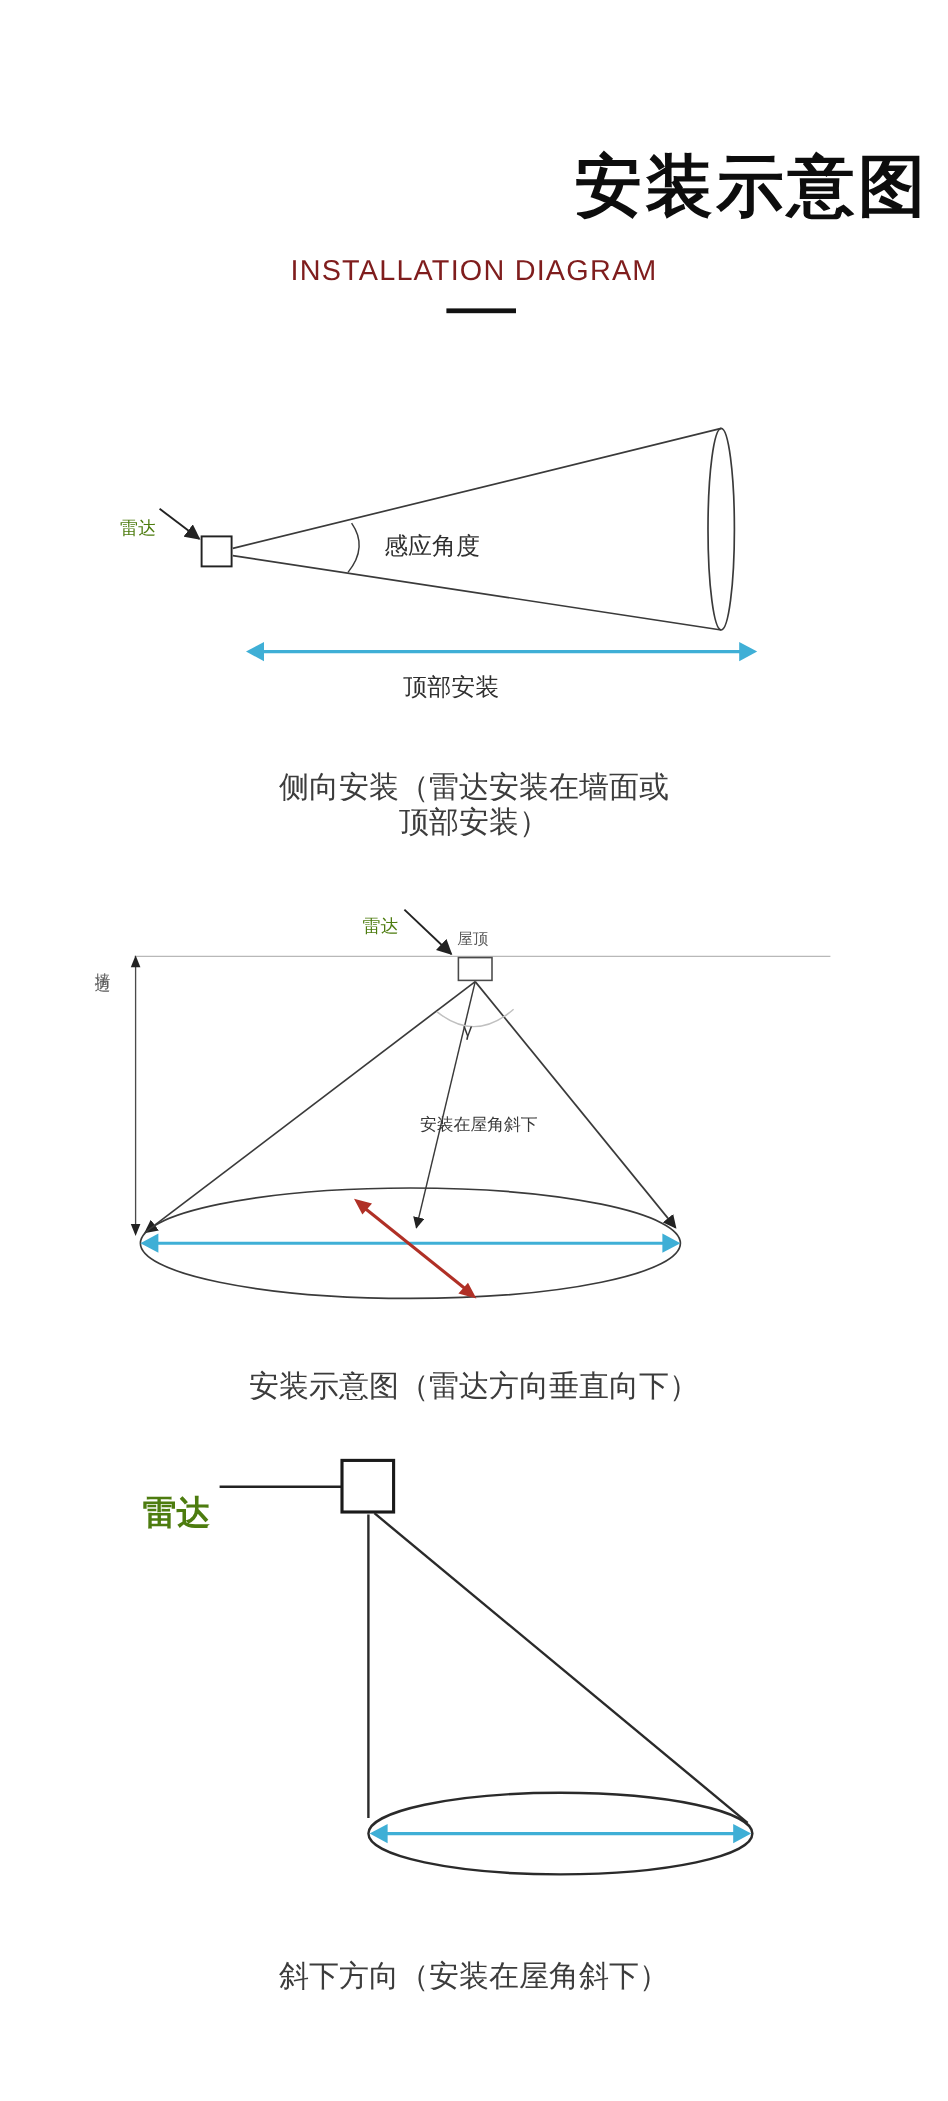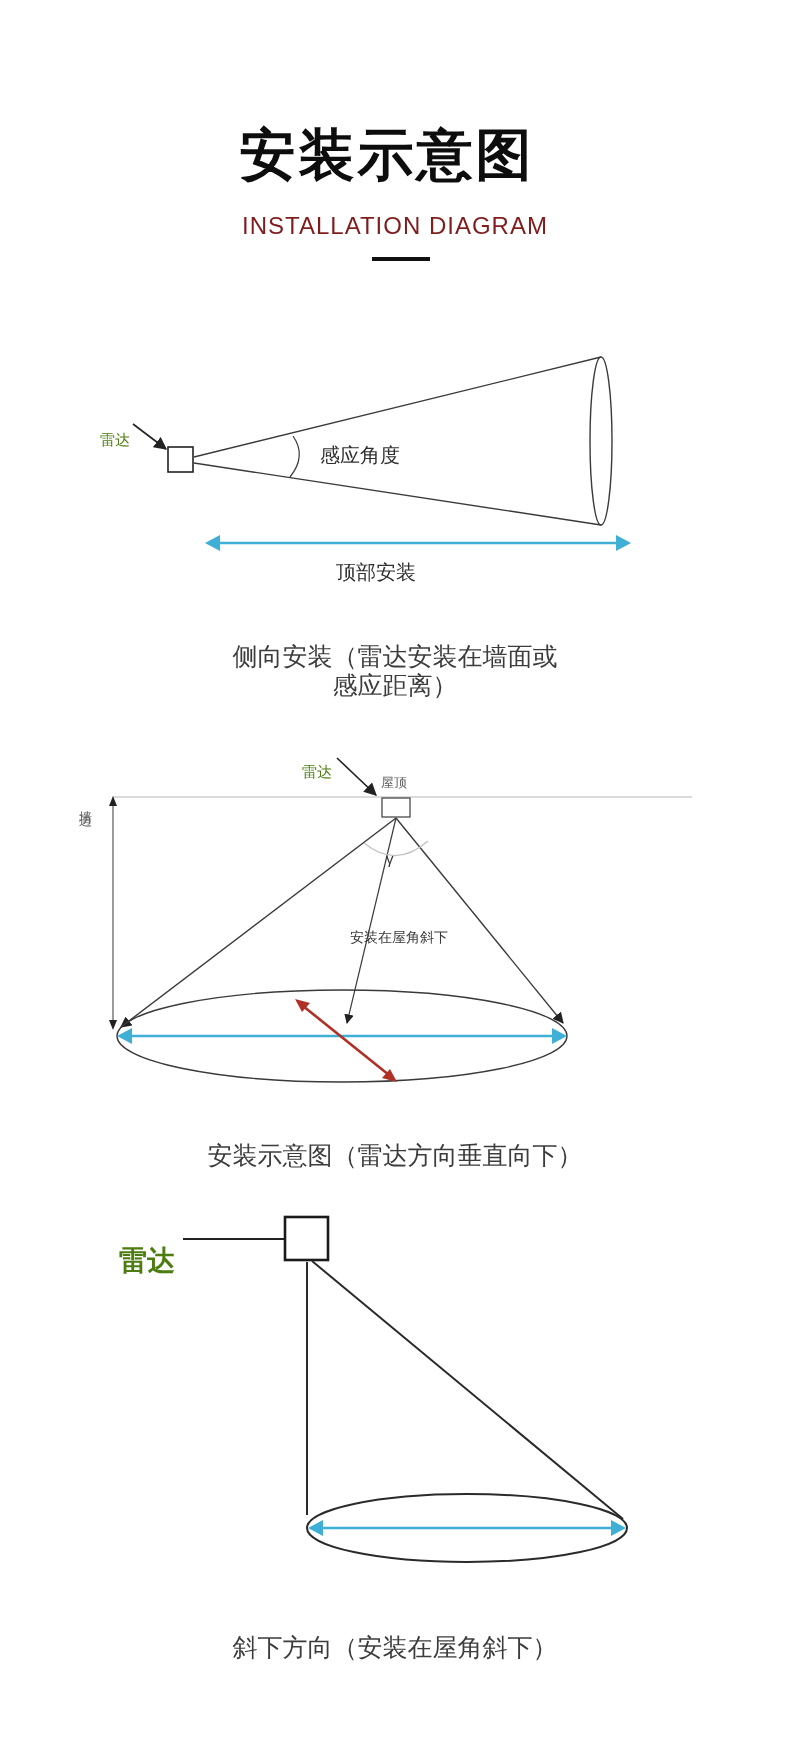--- a/index.html
+++ b/index.html
@@ -1,19 +1,19 @@
 <!DOCTYPE html>
 <html><head>
 <meta charset="utf-8">
 <style>
   html,body{margin:0;padding:0;background:#fff;}
   #page{position:relative;width:790px;height:1751px;background:#ffffff;overflow:hidden;
         font-family:"Liberation Sans","DejaVu Sans",sans-serif;}
   .abs{position:absolute;white-space:nowrap;}
-  .title{left:0;top:118px;width:774px;text-align:center;font-size:56px;font-weight:900;
+  .title{left:0;top:118px;width:774px;text-align:right;font-size:56px;font-weight:900;
          color:#0d0d0d;letter-spacing:3px;}
   .subtitle{left:0;top:212px;width:790px;text-align:center;font-size:24px;font-weight:400;
             color:#7f1d1d;letter-spacing:1px;}
   .divider{left:372px;top:257px;width:58px;height:4px;background:#111;}
   .caption{left:0;width:790px;text-align:center;font-size:25px;color:#3c3c3c;line-height:29px;}
   .cap1{top:642px;}
   .cap1b{top:671px;}
   .cap2{top:1141px;}
   .cap3{top:1633px;}
   .radar-lbl{color:#4d7c0f;margin-top:24px;}
@@ -57,21 +57,21 @@
     <path d="M 293 436 Q 307 456 290 477" fill="none" stroke="#3a3a3a" stroke-width="1.2"></path>
 
     <line x1="218" y1="543" x2="618" y2="543" stroke="#3fafd6" stroke-width="2.6"></line>
     <polygon points="205,543 220,535 220,551" fill="#3fafd6"></polygon>
     <polygon points="631,543 616,535 616,551" fill="#3fafd6"></polygon>
   </svg>
   <div class="abs radar-lbl lbl-d1-radar">雷达</div>
   <div class="abs lbl-d1-angle">感应角度</div>
   <div class="abs lbl-d1-dist">顶部安装</div>
   <div class="abs caption cap1">侧向安装（雷达安装在墙面或</div>
-  <div class="abs caption cap1b">感应距离）</div>
+  <div class="abs caption cap1b">顶部安装）</div>
 
   <svg class="s2" width="790" height="370" viewBox="0 740 790 370">
 
     <line x1="112" y1="797" x2="692" y2="797" stroke="#b8b8b8" stroke-width="1.2"></line>
 
     <line x1="113" y1="800" x2="113" y2="1024" stroke="#4a4a4a" stroke-width="1.1"></line>
     <polygon points="113,796 109,806 117,806" fill="#222"></polygon>
     <polygon points="113,1030 109,1020 117,1020" fill="#222"></polygon>
 
     <line x1="337" y1="758" x2="376" y2="795" stroke="#222" stroke-width="1.6" marker-end="url(#mdark)"></line>

